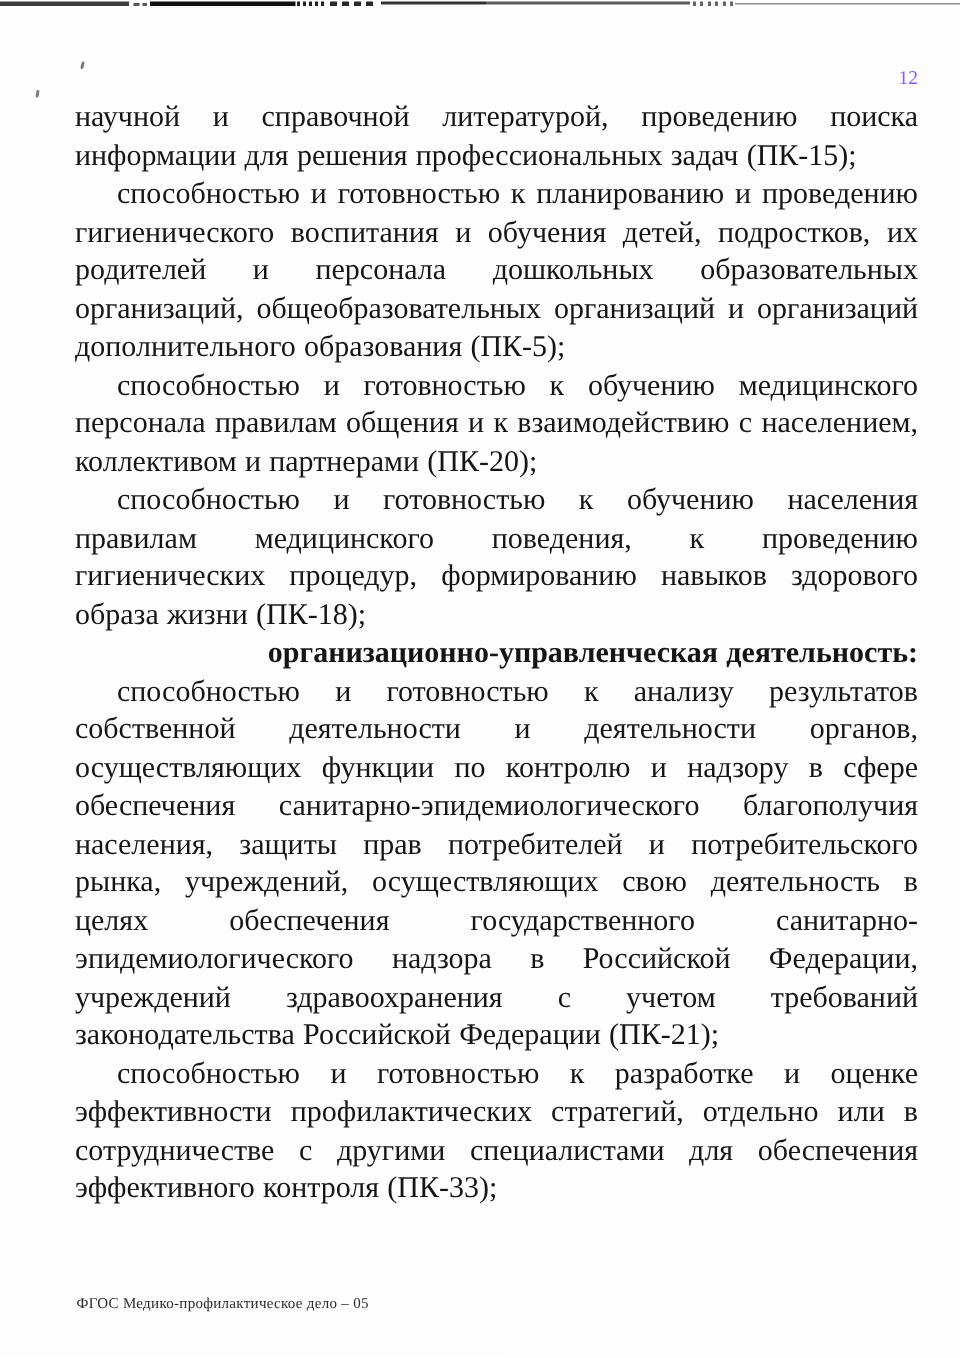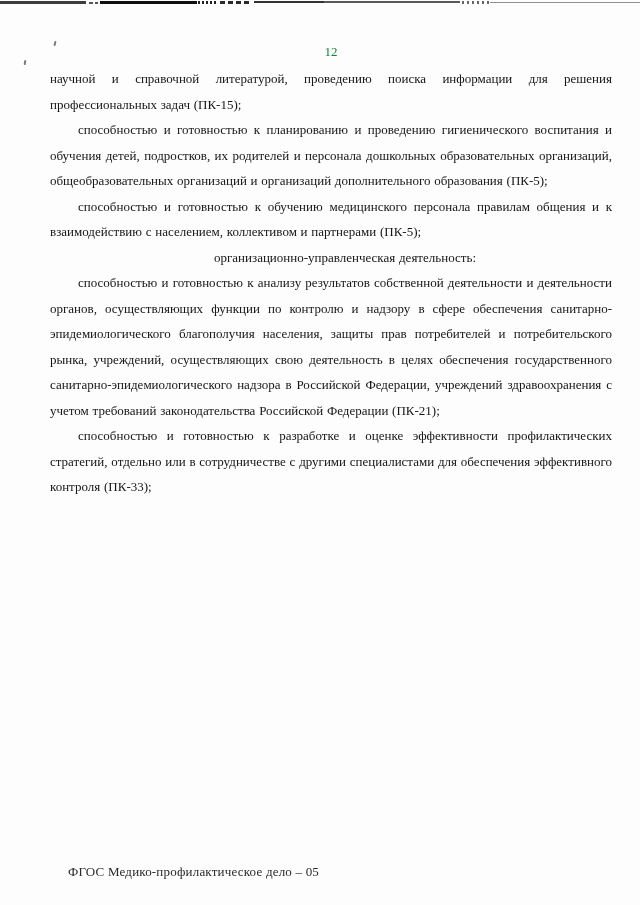--- a/index.html
+++ b/index.html
@@ -33,47 +33,47 @@
 
   
   .noise { position: absolute; background: #7a7a7a; border-radius: 1px; }
   .n1 { left: 54px; top: 41px; width: 2px; height: 5px; transform: rotate(14deg); }
   .n2 { left: 24px; top: 60px; width: 2px; height: 5px; transform: rotate(10deg); }
 
   
   .page-number {
     position: absolute;
     left: 50px; top: 44px; width: 562px;
-    text-align: center;
+    text-align: right;
     font-size: 13px;
-    color: #15803d;
+    color: #8b5cf6;
   }
 
   
   .body-text {
     position: absolute;
     left: 50px; top: 66px; width: 562px;
   }
   .para {
     margin: 0;
-    font-size: 13px;
+    font-size: 20px;
     line-height: 25.5px;
     text-align: justify;
     text-indent: 28px;
     color: #151515;
     word-spacing: 0.5px;
   }
   .para.no-indent { text-indent: 0; }
-  .para.bold { font-weight: normal; text-align: center; }
+  .para.bold { font-weight: bold; text-align: right; }
 
   
   .doc-footer {
     position: absolute;
-    left: 68px; top: 864px;
-    font-size: 13px;
+    left: 51px; top: 864px;
+    font-size: 10px;
     letter-spacing: 0.2px;
     color: #2a2a2a;
     white-space: nowrap;
   }
 </style>
 </head>
 <body>
 
 <div class="page">
 
@@ -91,20 +91,21 @@
   </div>
 
   <div class="noise n1"></div>
   <div class="noise n2"></div>
 
   <div class="page-number">12</div>
 
   <div class="body-text">
       <p class="para no-indent">научной и справочной литературой, проведению поиска информации для решения профессиональных задач (ПК-15);</p>
       <p class="para">способностью и готовностью к планированию и проведению гигиенического воспитания и обучения детей, подростков, их родителей и персонала дошкольных образовательных организаций, общеобразовательных организаций и организаций дополнительного образования (ПК-5);</p>
-      <p class="para">способностью и готовностью к обучению медицинского персонала правилам общения и к взаимодействию с населением, коллективом и партнерами (ПК-5);</p>
+      <p class="para">способностью и готовностью к обучению медицинского персонала правилам общения и к взаимодействию с населением, коллективом и партнерами (ПК-20);</p>
+      <p class="para">способностью и готовностью к обучению населения правилам медицинского поведения, к проведению гигиенических процедур, формированию навыков здорового образа жизни (ПК-18);</p>
       <p class="para bold">организационно-управленческая деятельность:</p>
       <p class="para">способностью и готовностью к анализу результатов собственной деятельности и деятельности органов, осуществляющих функции по контролю и надзору в сфере обеспечения санитарно-эпидемиологического благополучия населения, защиты прав потребителей и потребительского рынка, учреждений, осуществляющих свою деятельность в целях обеспечения государственного санитарно-эпидемиологического надзора в Российской Федерации, учреждений здравоохранения с учетом требований законодательства Российской Федерации (ПК-21);</p>
       <p class="para">способностью и готовностью к разработке и оценке эффективности профилактических стратегий, отдельно или в сотрудничестве с другими специалистами для обеспечения эффективного контроля (ПК-33);</p>
     </div>
 
   <div class="doc-footer">ФГОС Медико-профилактическое дело – 05</div>
 </div>
 
 </body></html>

